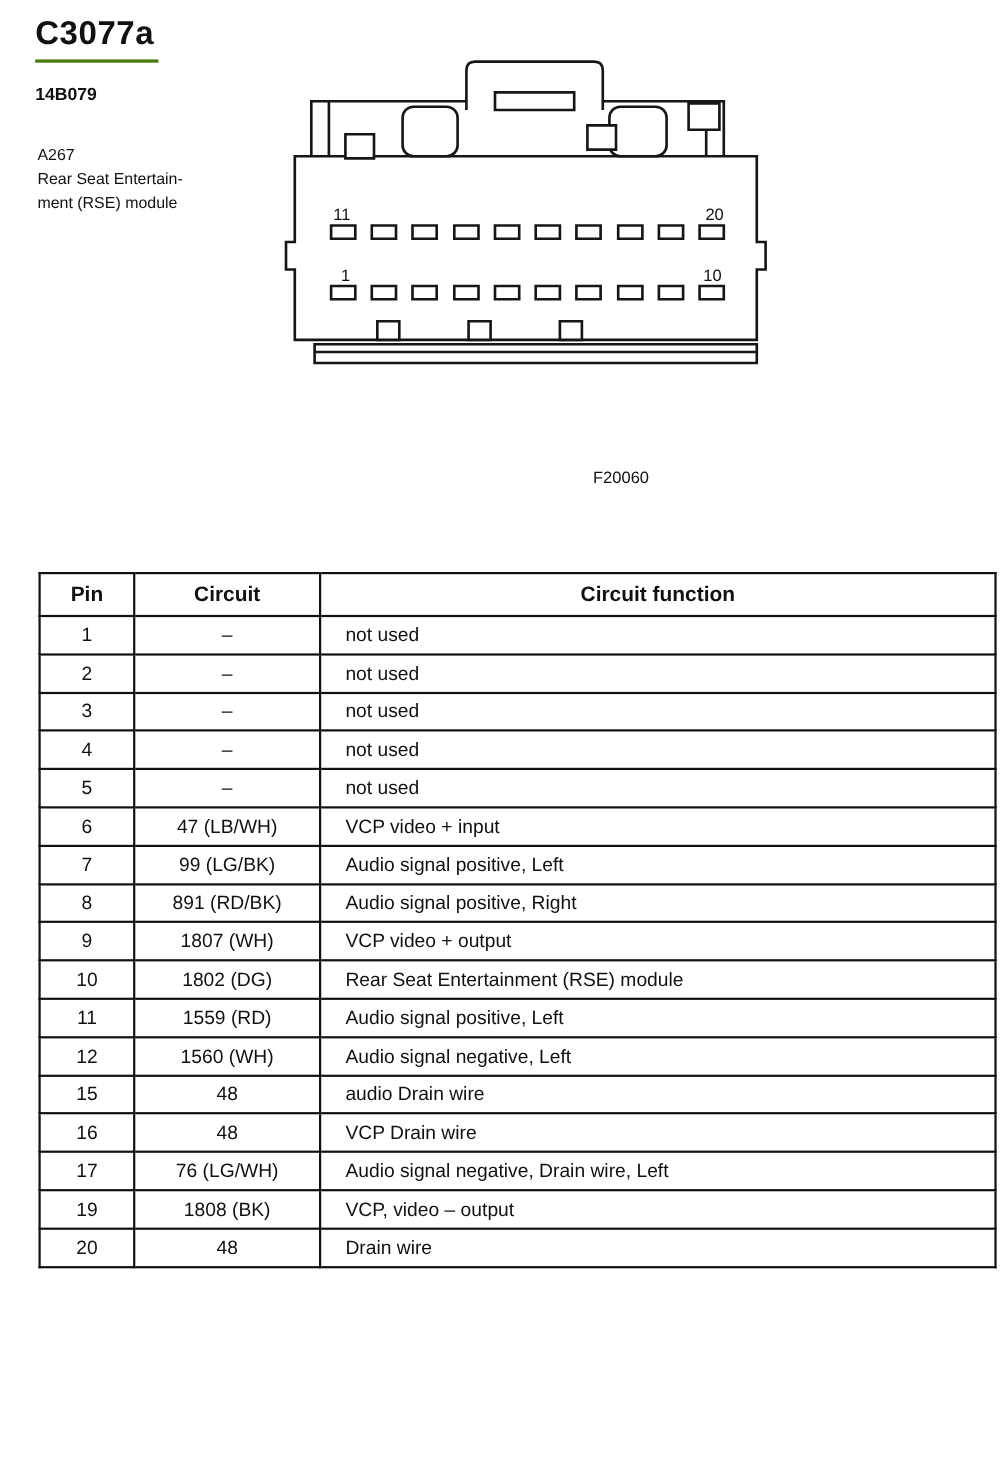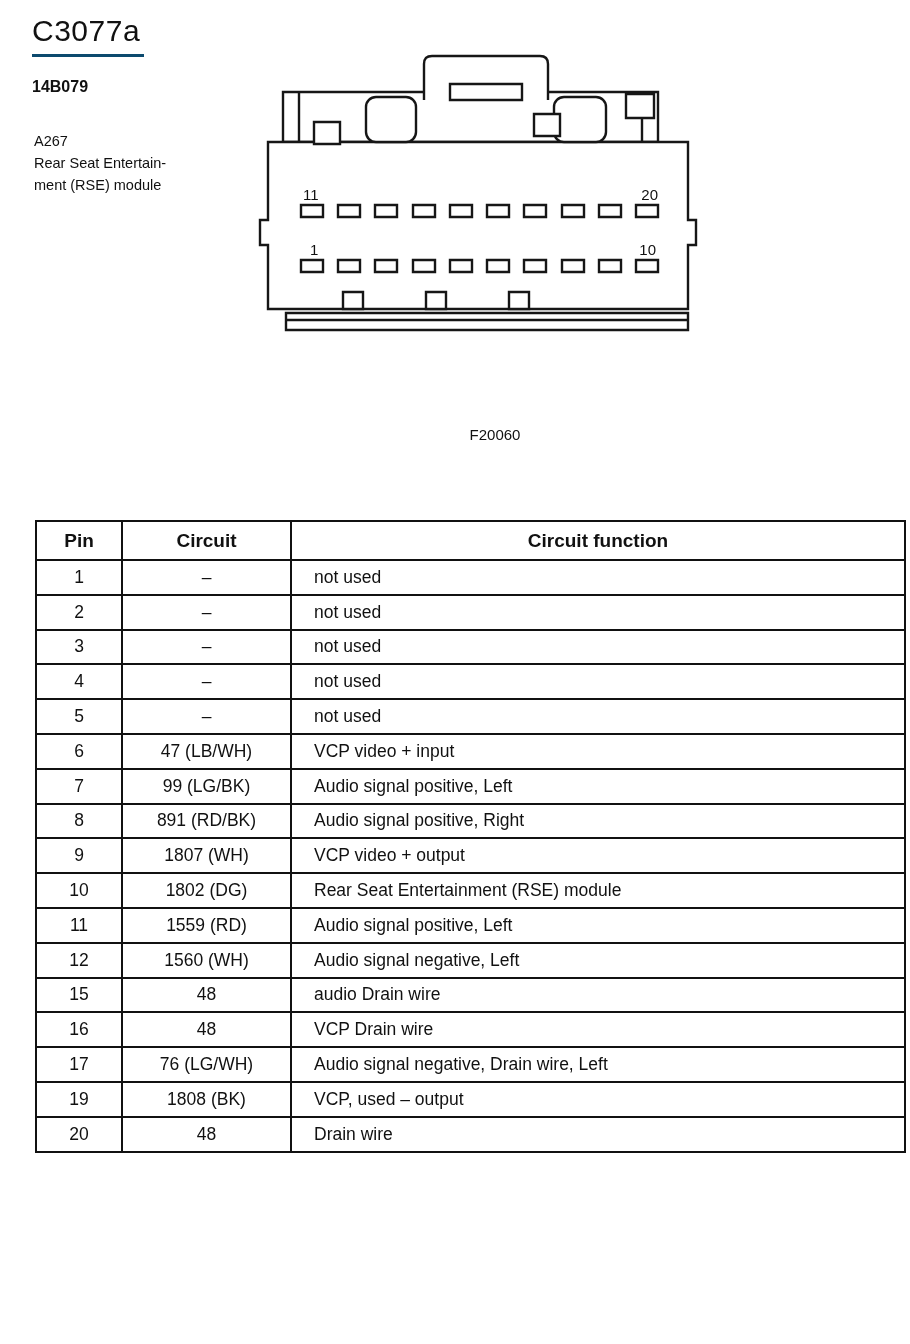--- a/index.html
+++ b/index.html
@@ -7,36 +7,36 @@
   body {
     width:910px; height:1344px;
     position:relative;
     font-family:"Liberation Sans", sans-serif;
     color:#111111;
     background:#ffffff;
     overflow:hidden;
   }
   .connector-id {
     position:absolute; left:32px; top:14px;
-    font-size:30px; font-weight:normal; letter-spacing:0.5px;
+    font-size:30px; font-weight:bold; letter-spacing:0.5px;
     display:inline-block;
-    border-bottom:3px solid #0c4a6e;
+    border-bottom:3px solid #4d7c0f;
     padding:0 4px 6px 0;
   }
   .part-number {
     position:absolute; left:32px; top:78px;
     font-size:16px; font-weight:bold;
   }
   .component-block {
     position:absolute; left:34px; top:130px;
     font-size:14.5px; line-height:22px;
   }
   .figure-ref {
     position:absolute; left:400px; top:426px; width:190px;
-    text-align:center; font-size:15px;
+    text-align:right; font-size:15px;
   }
   svg.connector { position:absolute; left:258px; top:52px; }
   svg.connector * { vector-effect:non-scaling-stroke; }
   svg text { font-family:"Liberation Sans", sans-serif; font-size:15px; fill:#111; }
 
   table.pinout {
     position:absolute; left:35px; top:520px; width:871px;
     border-collapse:collapse; table-layout:fixed;
     font-size:17.5px;
   }
@@ -208,21 +208,21 @@
         <td class="fn">VCP Drain wire</td>
       </tr>
       <tr>
         <td class="ctr">17</td>
         <td class="ctr">76 (LG/WH)</td>
         <td class="fn">Audio signal negative, Drain wire, Left</td>
       </tr>
       <tr>
         <td class="ctr">19</td>
         <td class="ctr">1808 (BK)</td>
-        <td class="fn">VCP, used – output</td>
+        <td class="fn">VCP, video – output</td>
       </tr>
       <tr>
         <td class="ctr">20</td>
         <td class="ctr">48</td>
         <td class="fn">Drain wire</td>
       </tr>
     </tbody>
 </table>
 
 </body></html>

